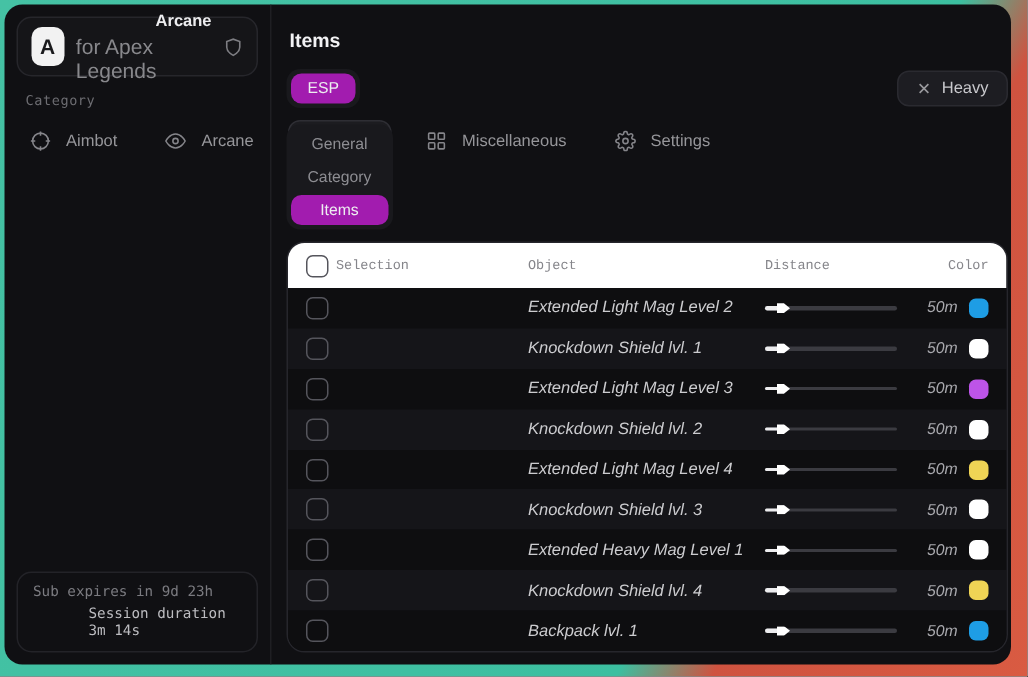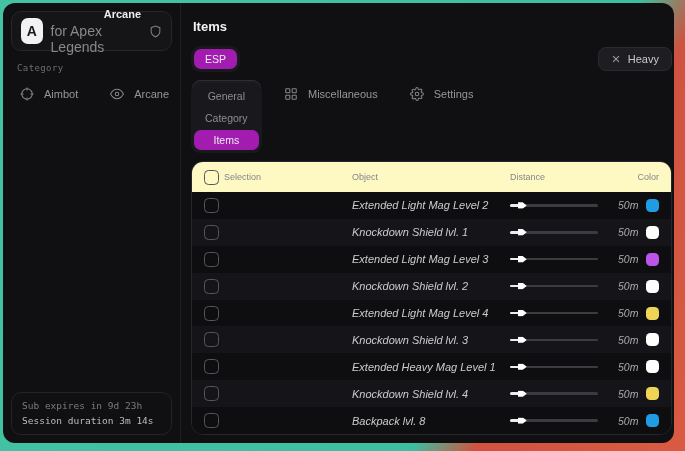--- a/index.html
+++ b/index.html
@@ -46,21 +46,21 @@
   }
   .nav-item .nav-icon { display: flex; color: #85858a; }
   .nav-item.selected { background: #1c1c20; border-color: #2e2e34; color: #d9d9dc; }
   .nav-item.selected .nav-icon { color: #cfcfd3; }
 
   .footer-box {
     margin-top: auto; border: 1px solid #232328; border-radius: 10px;
     padding: 7px 10px 8px 10px; font-family: "DejaVu Sans Mono", monospace;
   }
   .footer-line1 { font-size: 9.5px; color: #7b7b80; margin-bottom: 4px; }
-  .footer-line2 { font-size: 9.5px; color: #bcbcc0; }
+  .footer-line2 { font-size: 9.5px; color: #bcbcc0; margin-left: 37px; }
 
   
   .main { flex: 1; display: flex; flex-direction: column; padding: 16px 8px 8px 10px; }
   .main-title { font-size: 13px; font-weight: bold; color: #f2f2f4; margin: 0 0 12px 2px; }
 
   .top-row { display: flex; align-items: center; justify-content: space-between; margin-bottom: 11px; }
   .pill-group {
     display: inline-flex; align-self: flex-start; background: #19191d;
     border-radius: 9px; padding: 3px; gap: 2px;
   }
@@ -82,22 +82,22 @@
   
   .table {
     flex: 1; border: 1px solid #26262c; border-radius: 12px; overflow: hidden;
     display: flex; flex-direction: column; background: #0e0e10;
   }
   .thead, .trow {
     display: grid; grid-template-columns: 20px 128px 158px 96px 40px minmax(13px, 1fr);
     align-items: center; padding: 0 12px;
   }
   .thead {
-    flex: 0 0 30px; background: #fef9c3; color: #85858a;
-    font-family: Liberation Sans, sans-serif; font-size: 9px;
+    flex: 0 0 30px; background: #ffffff; color: #85858a;
+    font-family: Liberation Mono, monospace; font-size: 9px;
   }
   .rows { flex: 1; display: flex; flex-direction: column; }
   .trow { flex: 1; font-style: italic; }
   .trow:nth-child(odd) { background: #0e0e10; }
   .trow:nth-child(even) { background: #151519; }
 
   .cb {
     width: 15px; height: 15px; border: 1.5px solid #55555c; border-radius: 4.5px;
     background: transparent; cursor: pointer;
   }
@@ -341,21 +341,21 @@
         <div class="thumb" style="left: calc(11% - 2px);"></div>
       </div>
     </div>
     <span class="dist">50m</span>
     <span class="swatch" style="background: rgb(239, 212, 85);"></span>
   </div>
 
   <div class="trow">
     <span class="cb"></span>
     <span></span>
-    <span class="obj">Backpack lvl. 8</span>
+    <span class="obj">Backpack lvl. 1</span>
     <div class="slider">
       <div class="track">
         <div class="fill" style="width: 11%;"></div>
         <div class="thumb" style="left: calc(11% - 2px);"></div>
       </div>
     </div>
     <span class="dist">50m</span>
     <span class="swatch" style="background: rgb(30, 157, 229);"></span>
   </div>
 </div>

